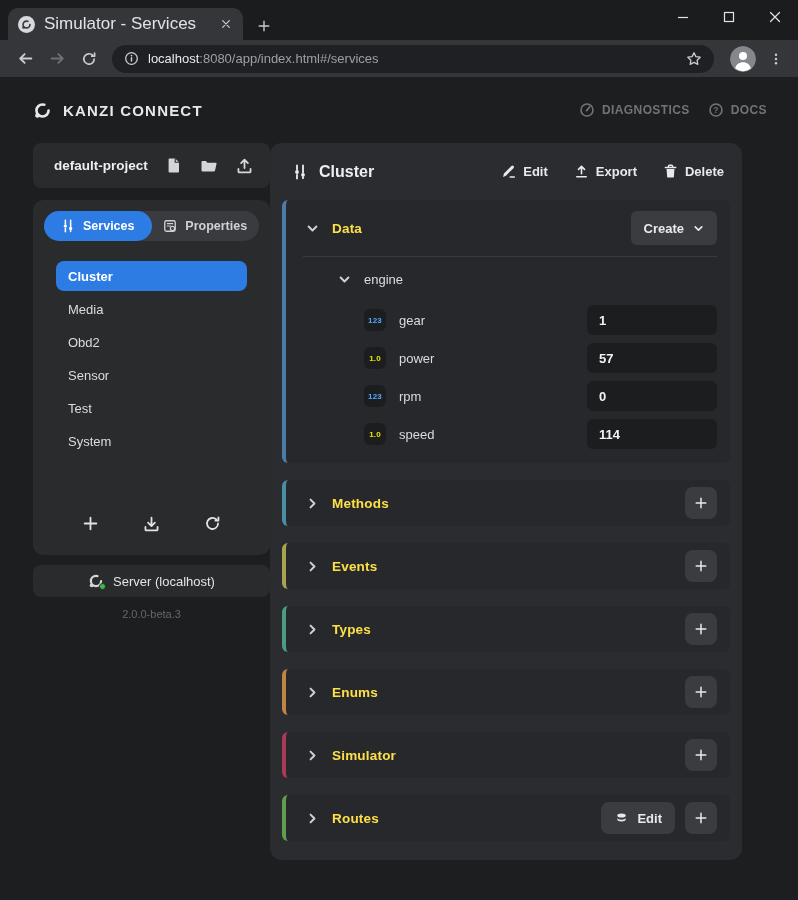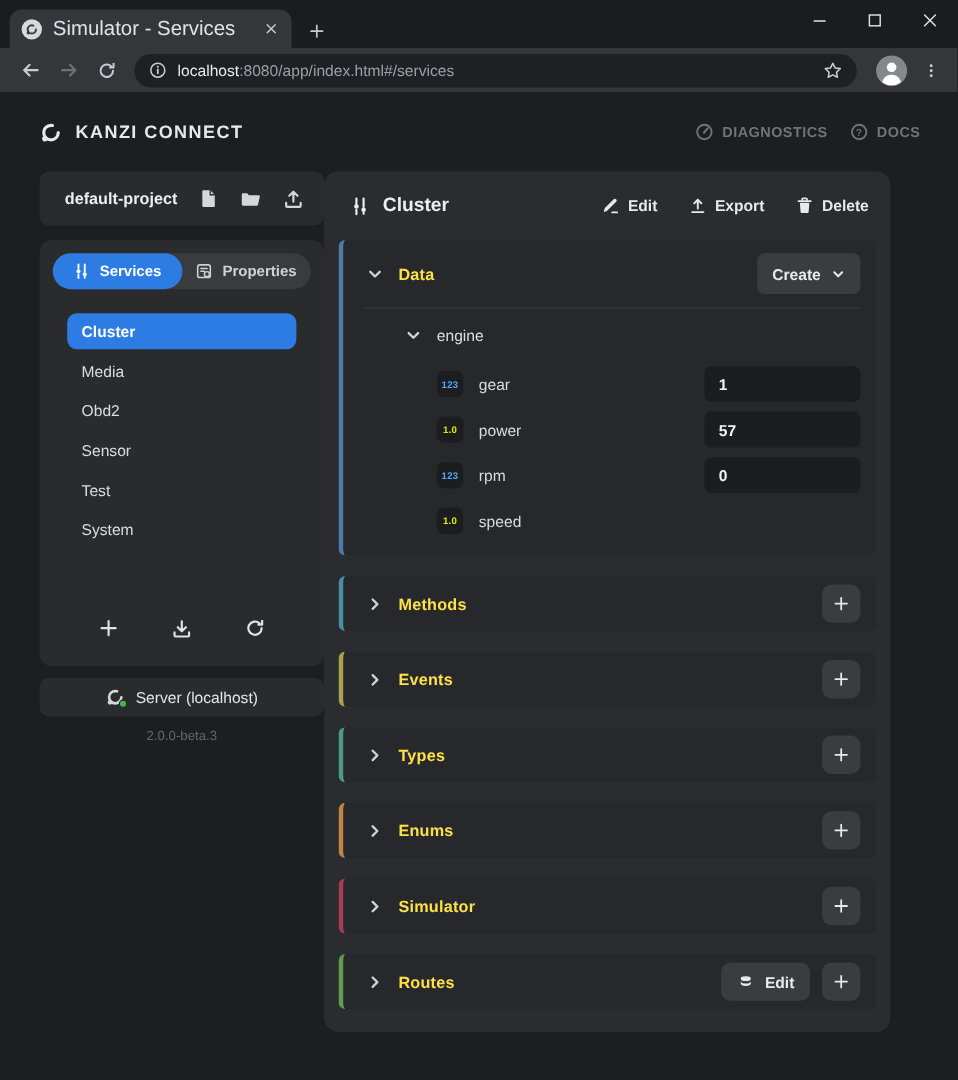--- a/index.html
+++ b/index.html
@@ -400,20 +400,21 @@
           <input class="field-input" value="57" style="">
         </div>
         <div class="field-row">
           <span class="badge" style="color: rgb(86, 168, 255);">123</span>
           <span class="field-name">rpm</span>
           <input class="field-input" value="0" style="">
         </div>
         <div class="field-row">
           <span class="badge" style="color: rgb(232, 228, 0);">1.0</span>
           <span class="field-name">speed</span>
+          <input class="field-input" value="114" style="">
         </div>
       </div>
 
       <div class="section collapsed" style="border-left-color: rgb(74, 142, 166);">
         <div class="sec-header">
           <span class="chev">
             <svg width="13" height="13" viewBox="0 0 12 12">
                 <path d="M4.2 2.4L7.8 6l-3.6 3.6" fill="none" stroke="currentColor" stroke-width="1.8" stroke-linecap="round" stroke-linejoin="round"></path>
               </svg>
           </span>

